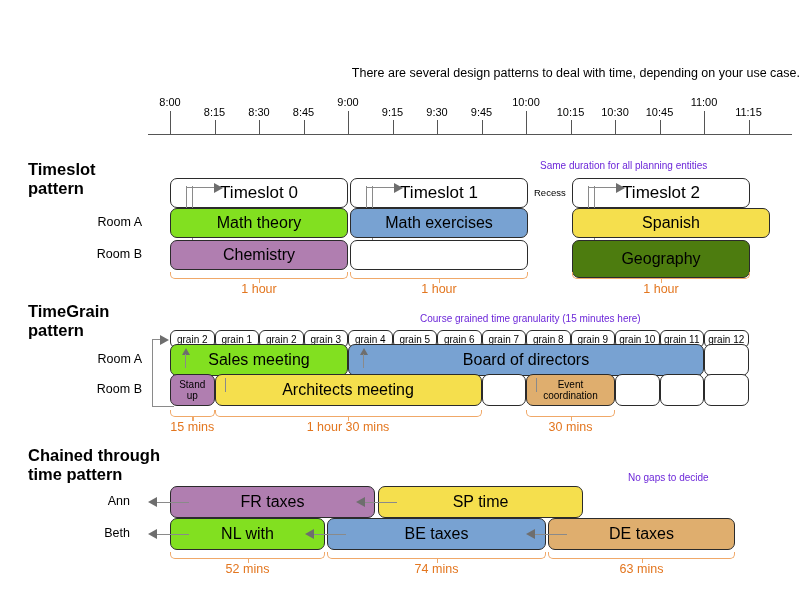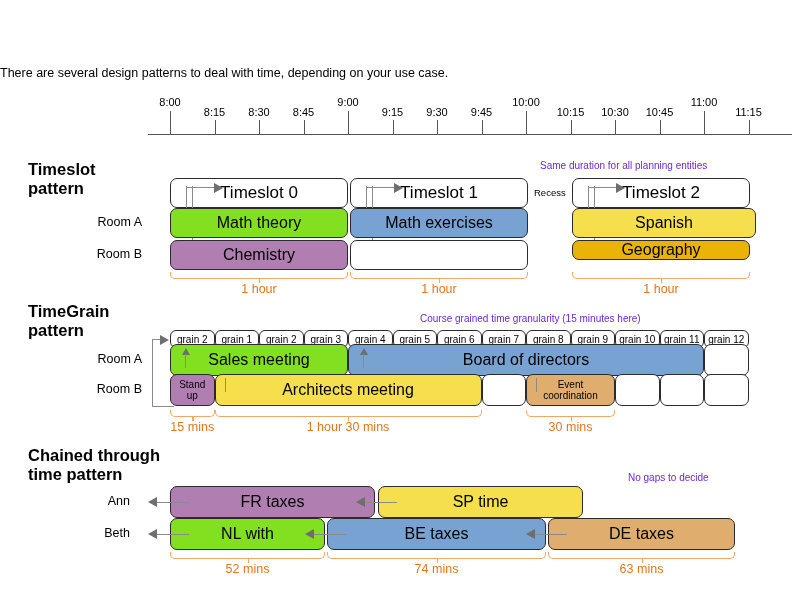--- a/index.html
+++ b/index.html
@@ -11,21 +11,21 @@
   #root{position:absolute;left:0;top:0;width:800px;height:600px;}
 
   .abs{position:absolute;}
 
   
   .title{
     left:0;top:20px;width:800px;text-align:center;
     font-size:34px;font-weight:400;letter-spacing:0px;color:#000;
   }
   .subtitle{
-    left:0;top:66px;width:800px;text-align:left;
+    left:0;top:66px;width:800px;text-align:right;
     font-size:12.5px;color:#000;
   }
 
   
   #ruler{left:0;top:96px;width:712px;height:40px;padding-left:19px;}
   .tick-label{
     position:absolute;font-size:11px;color:#000;white-space:nowrap;
     transform:translateX(-50%);
   }
   .tick-line{position:absolute;width:1px;background:#555;}
@@ -123,24 +123,24 @@
       <div class="vline" style="left: 372px; top: 186px; height: 72px;"></div>
       <div class="hline" style="left: 366px; top: 187px; width: 30px;"></div>
       <div class="arrow-r" style="left: 394px; top: 183px;"></div>
       <div class="box hdr" style="left: 572px; top: 178px; width: 178px; height: 30px; background: rgb(255, 255, 255);">Timeslot 2</div>
       <div class="vline" style="left: 588px; top: 186px; height: 52px;"></div>
       <div class="vline" style="left: 594px; top: 186px; height: 72px;"></div>
       <div class="hline" style="left: 588px; top: 187px; width: 30px;"></div>
       <div class="arrow-r" style="left: 616px; top: 183px;"></div>
       <div class="box" style="left: 170px; top: 208px; width: 178px; height: 30px; background: rgb(130, 224, 32);">Math theory</div>
       <div class="box" style="left: 350px; top: 208px; width: 178px; height: 30px; background: rgb(120, 162, 210);">Math exercises</div>
-      <div class="box" style="left: 572px; top: 208px; width: 184px; height: 30px; background: rgb(245, 223, 77); text-align: right;">Spanish</div>
+      <div class="box" style="left: 572px; top: 208px; width: 198px; height: 30px; background: rgb(245, 223, 77); text-align: right;">Spanish</div>
       <div class="box" style="left: 170px; top: 240px; width: 178px; height: 30px; background: rgb(176, 126, 176);">Chemistry</div>
       <div class="box" style="left: 350px; top: 240px; width: 178px; height: 30px; background: rgb(255, 255, 255);"></div>
-      <div class="box" style="left: 572px; top: 240px; width: 178px; height: 20px; background: #eab308;">Geography</div>
+      <div class="box" style="left: 572px; top: 240px; width: 178px; height: 38px; background: #4d7c0f;">Geography</div>
       <div class="bracket" style="left: 170px; top: 272px; width: 178px;"></div>
       <div class="dur" style="left: 259px; top: 282px;">1 hour</div>
       <div class="bracket" style="left: 350px; top: 272px; width: 178px;"></div>
       <div class="dur" style="left: 439px; top: 282px;">1 hour</div>
       <div class="bracket" style="left: 572px; top: 272px; width: 178px;"></div>
       <div class="dur" style="left: 661px; top: 282px;">1 hour</div>
       <div class="abs sect-title" style="left: 28px; top: 302px;">TimeGrain
 pattern</div>
       <div class="abs row-label" style="left: 22px; top: 352px;">Room A</div>
       <div class="abs row-label" style="left: 22px; top: 382px;">Room B</div>

